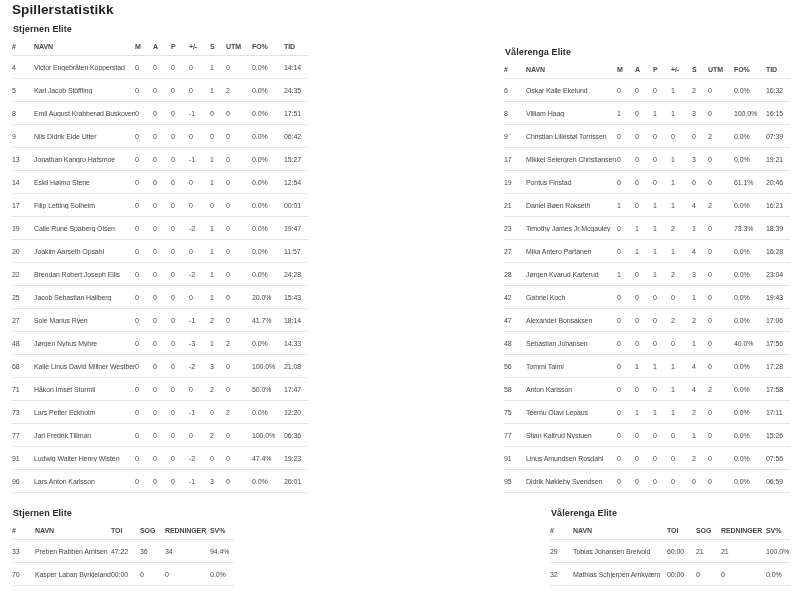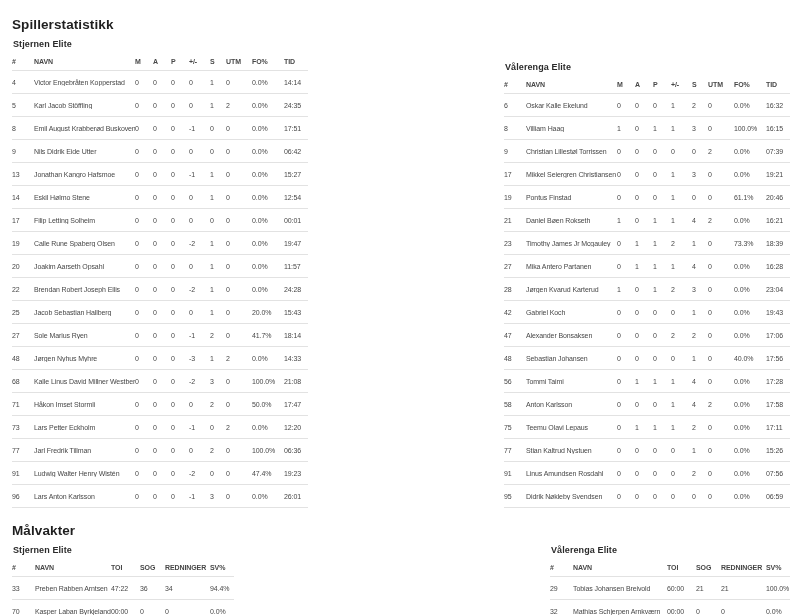--- a/index.html
+++ b/index.html
@@ -12,21 +12,21 @@
     width:800px;
     height:615px;
     background:#ffffff;
     overflow:hidden;
     font-family:"Liberation Sans", sans-serif;
   }
   .page{
     box-sizing:border-box;
     width:800px;
     height:528px;
-    padding:17px 10px 0 12px;
+    padding:2px 10px 0 12px;
   }
   .section{ margin-bottom:15px; }
   .section-title{
     margin:0 0 7px 0;
     font-size:13.5px;
     font-weight:bold;
     color:var(--heading);
     letter-spacing:.1px;
   }
   .tables-row{
@@ -553,21 +553,20 @@
               <div class="cell">0</div>
               <div class="cell">0.0%</div>
               <div class="cell">06:59</div>
             </div>
           </div>
       </div>
     </div>
   </section>
 
   <section class="section">
-    <h2 class="section-title">Målvakter</h2>
     <div class="tables-row">
       <div class="table-block gt-left">
         <div class="team-name">Stjernen Elite</div>
         <div class="stat-table goalie">
             <div class="trow thead">
               <div class="cell">#</div>
               <div class="cell">NAVN</div>
               <div class="cell">TOI</div>
               <div class="cell">SOG</div>
               <div class="cell">REDNINGER</div>

